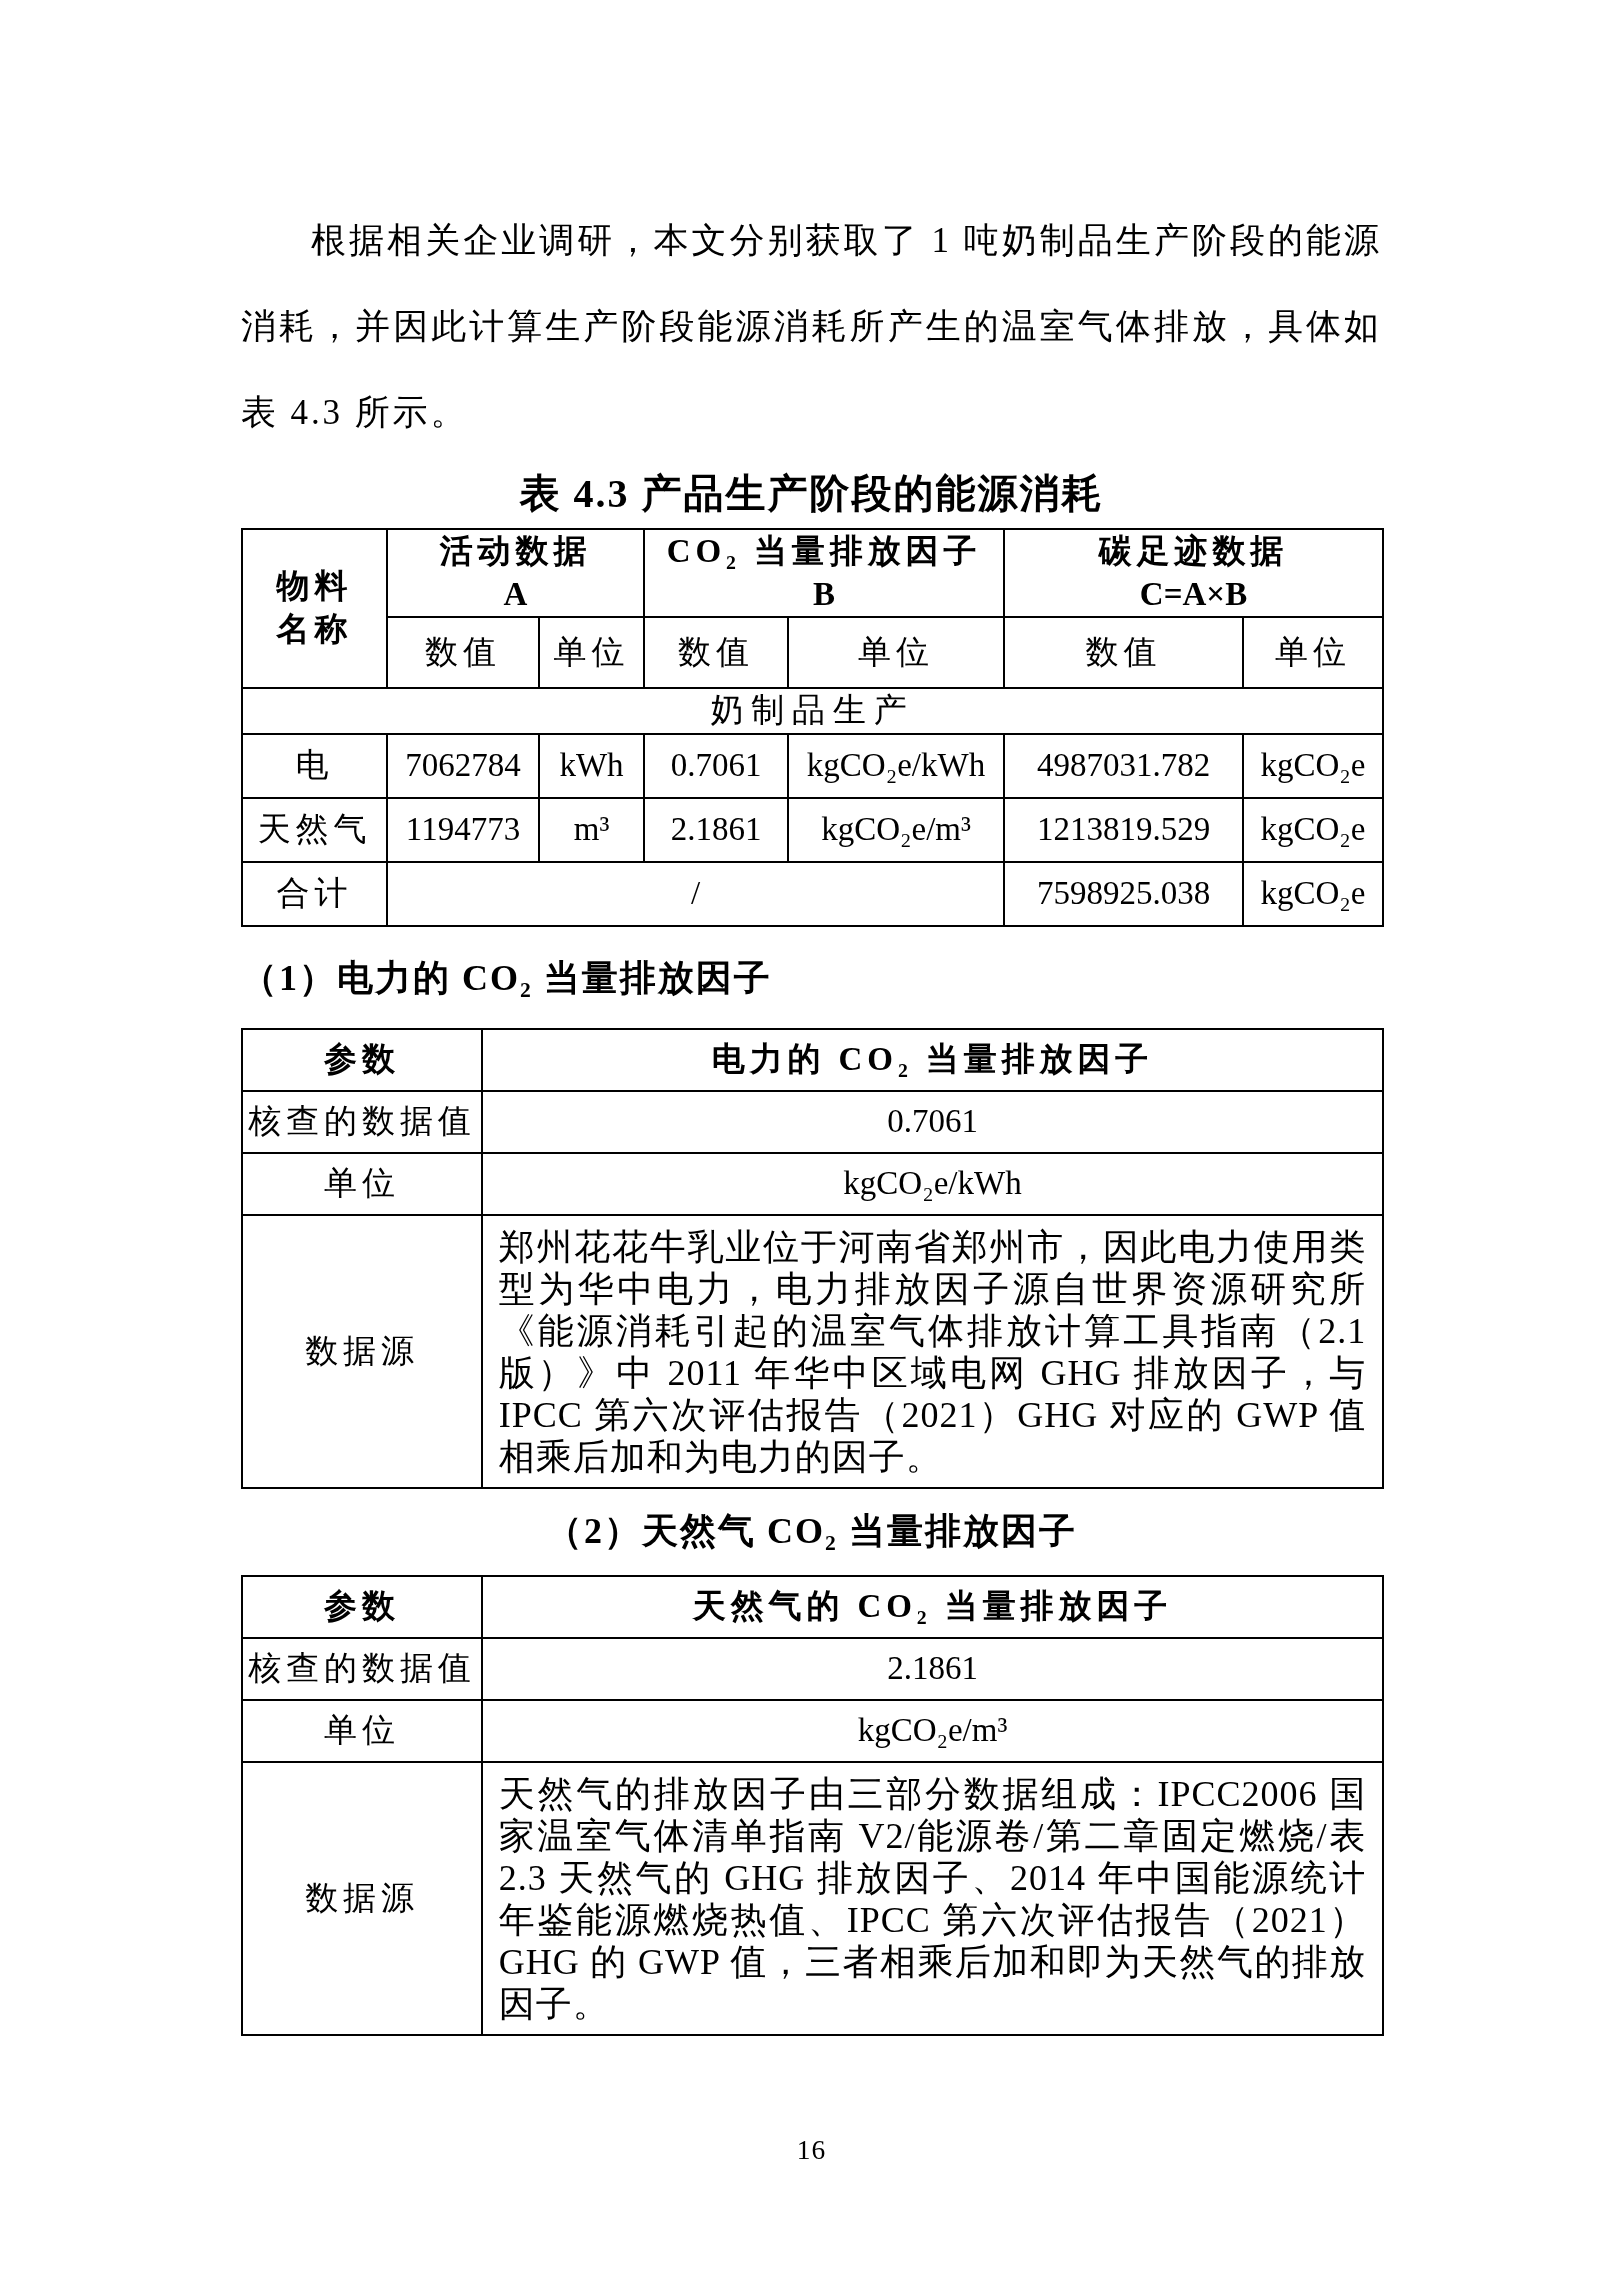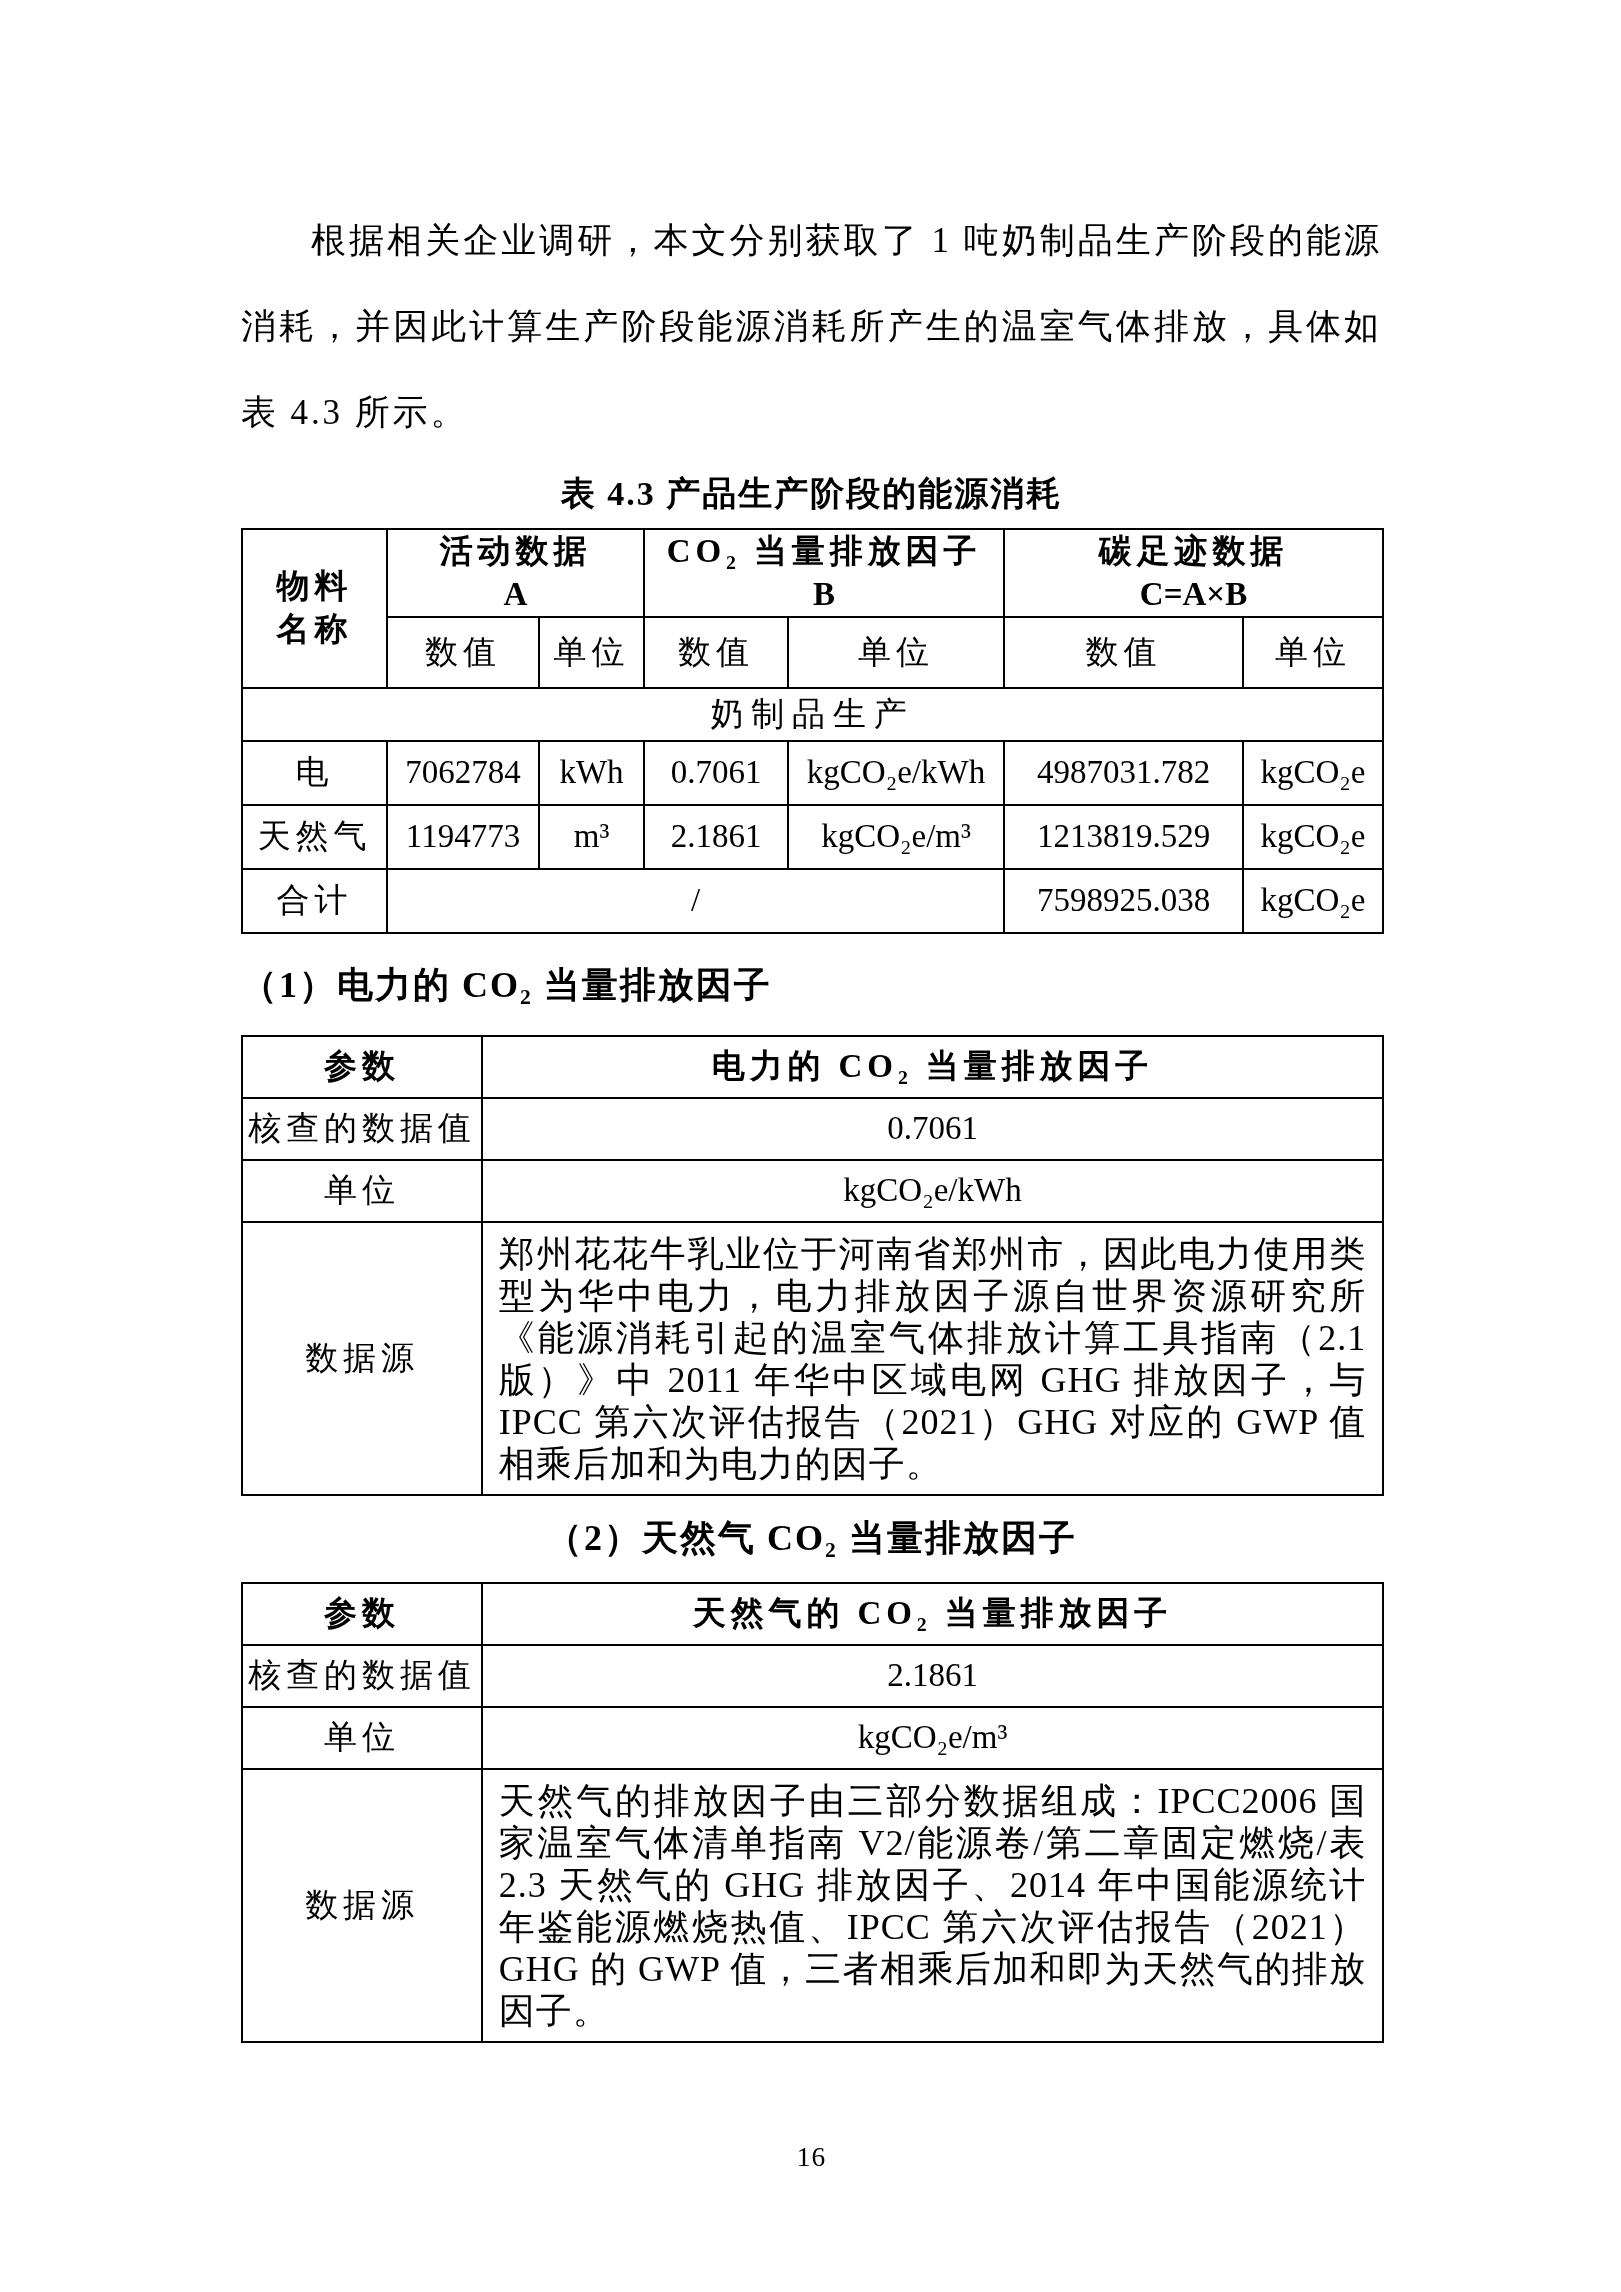--- a/index.html
+++ b/index.html
@@ -11,34 +11,34 @@
   .page{padding:0 239px 0 241px;}
 
   .intro{
     margin:198px 0 0 0;
     font-size:35px;line-height:86px;letter-spacing:2.9px;
     text-align:justify;text-indent:2em;
   }
 
   .table-title{
     margin:9.8px 0 0 0;
-    font-size:34px;line-height:55px;font-weight:bold;
+    font-size:40px;line-height:55px;font-weight:bold;
     text-align:center;letter-spacing:2px;
   }
 
   table{border-collapse:collapse;table-layout:fixed;width:1141px;}
   td{border:2px solid #000;text-align:center;vertical-align:middle;padding:0;}
 
   table.main{margin-top:7px;}
   table.main td{font-size:33px;line-height:43px;}
   .zh{letter-spacing:4.9px;}
   .hdr{font-weight:bold;}
   tr.h1{height:86px;}
   tr.h2{height:71px;}
-  tr.section{height:53px;}
+  tr.section{height:46px;}
   tr.section td{letter-spacing:7.8px;border-bottom-width:2.9px;}
   tr.data{height:64px;}
 
   .note{
     margin:14.7px 0 0 0;
     font-size:35px;line-height:59px;letter-spacing:2.9px;text-indent:2em;
   }
 
   .sec-heading{
     margin:22.5px 0 0 0;

